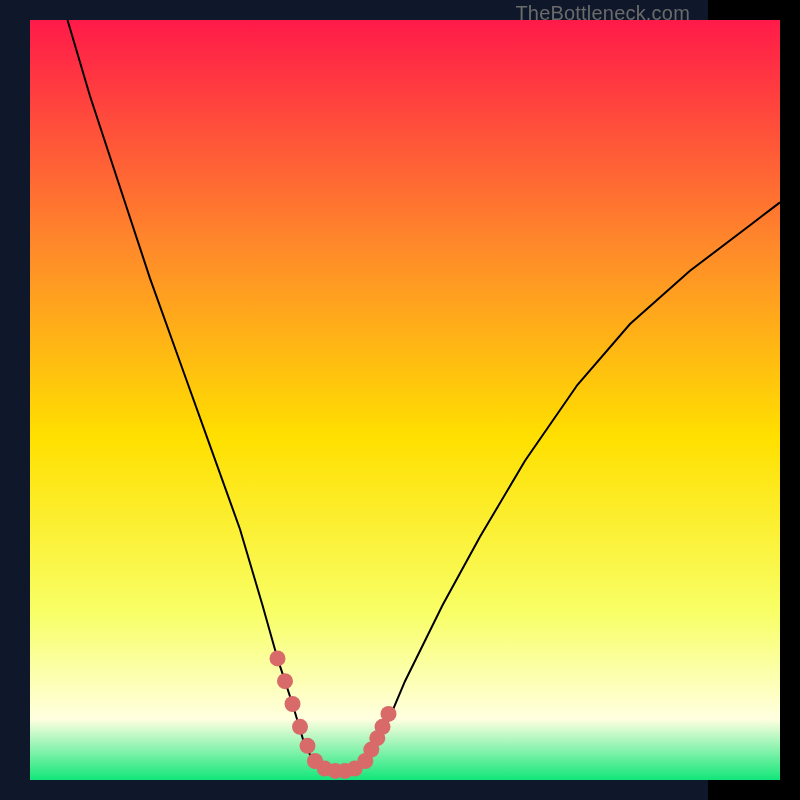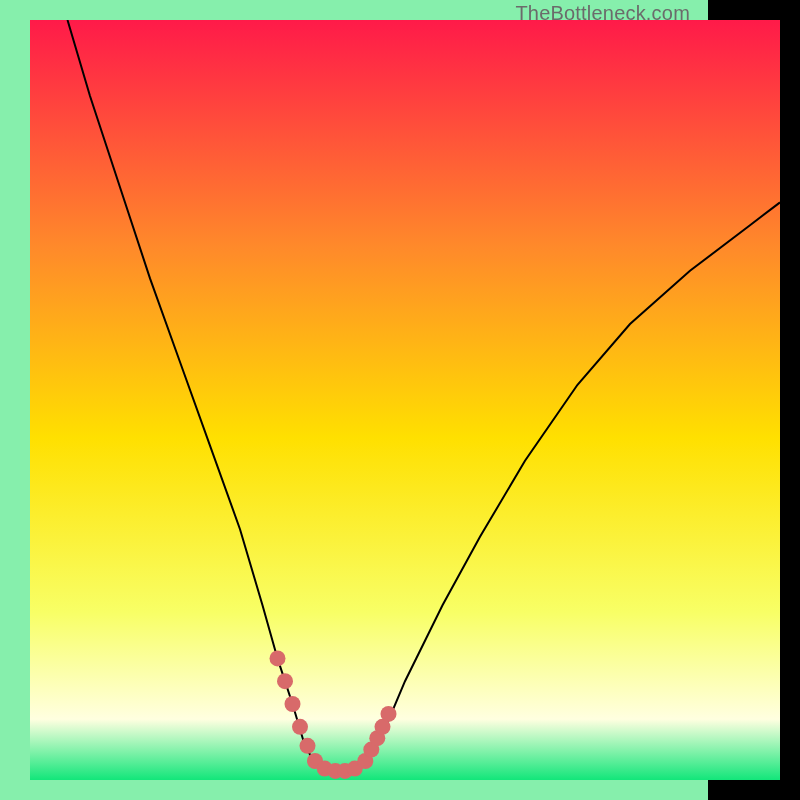--- a/index.html
+++ b/index.html
@@ -8,21 +8,21 @@
     width: 800px;
     height: 800px;
     overflow: hidden;
     background: #000;
     font-family: Arial, Helvetica, sans-serif;
   }
   .frame {
     position: absolute;
     left: 0; top: 0;
     width: 708px; height: 800px;
-    background: #86efac;
+    background: #0f172a;
   }
   .plot {
     position: absolute;
     left: 30px;
     top: 20px;
     width: 750px;
     height: 760px;
   }
   .plot svg { display: block; }
   .watermark {

